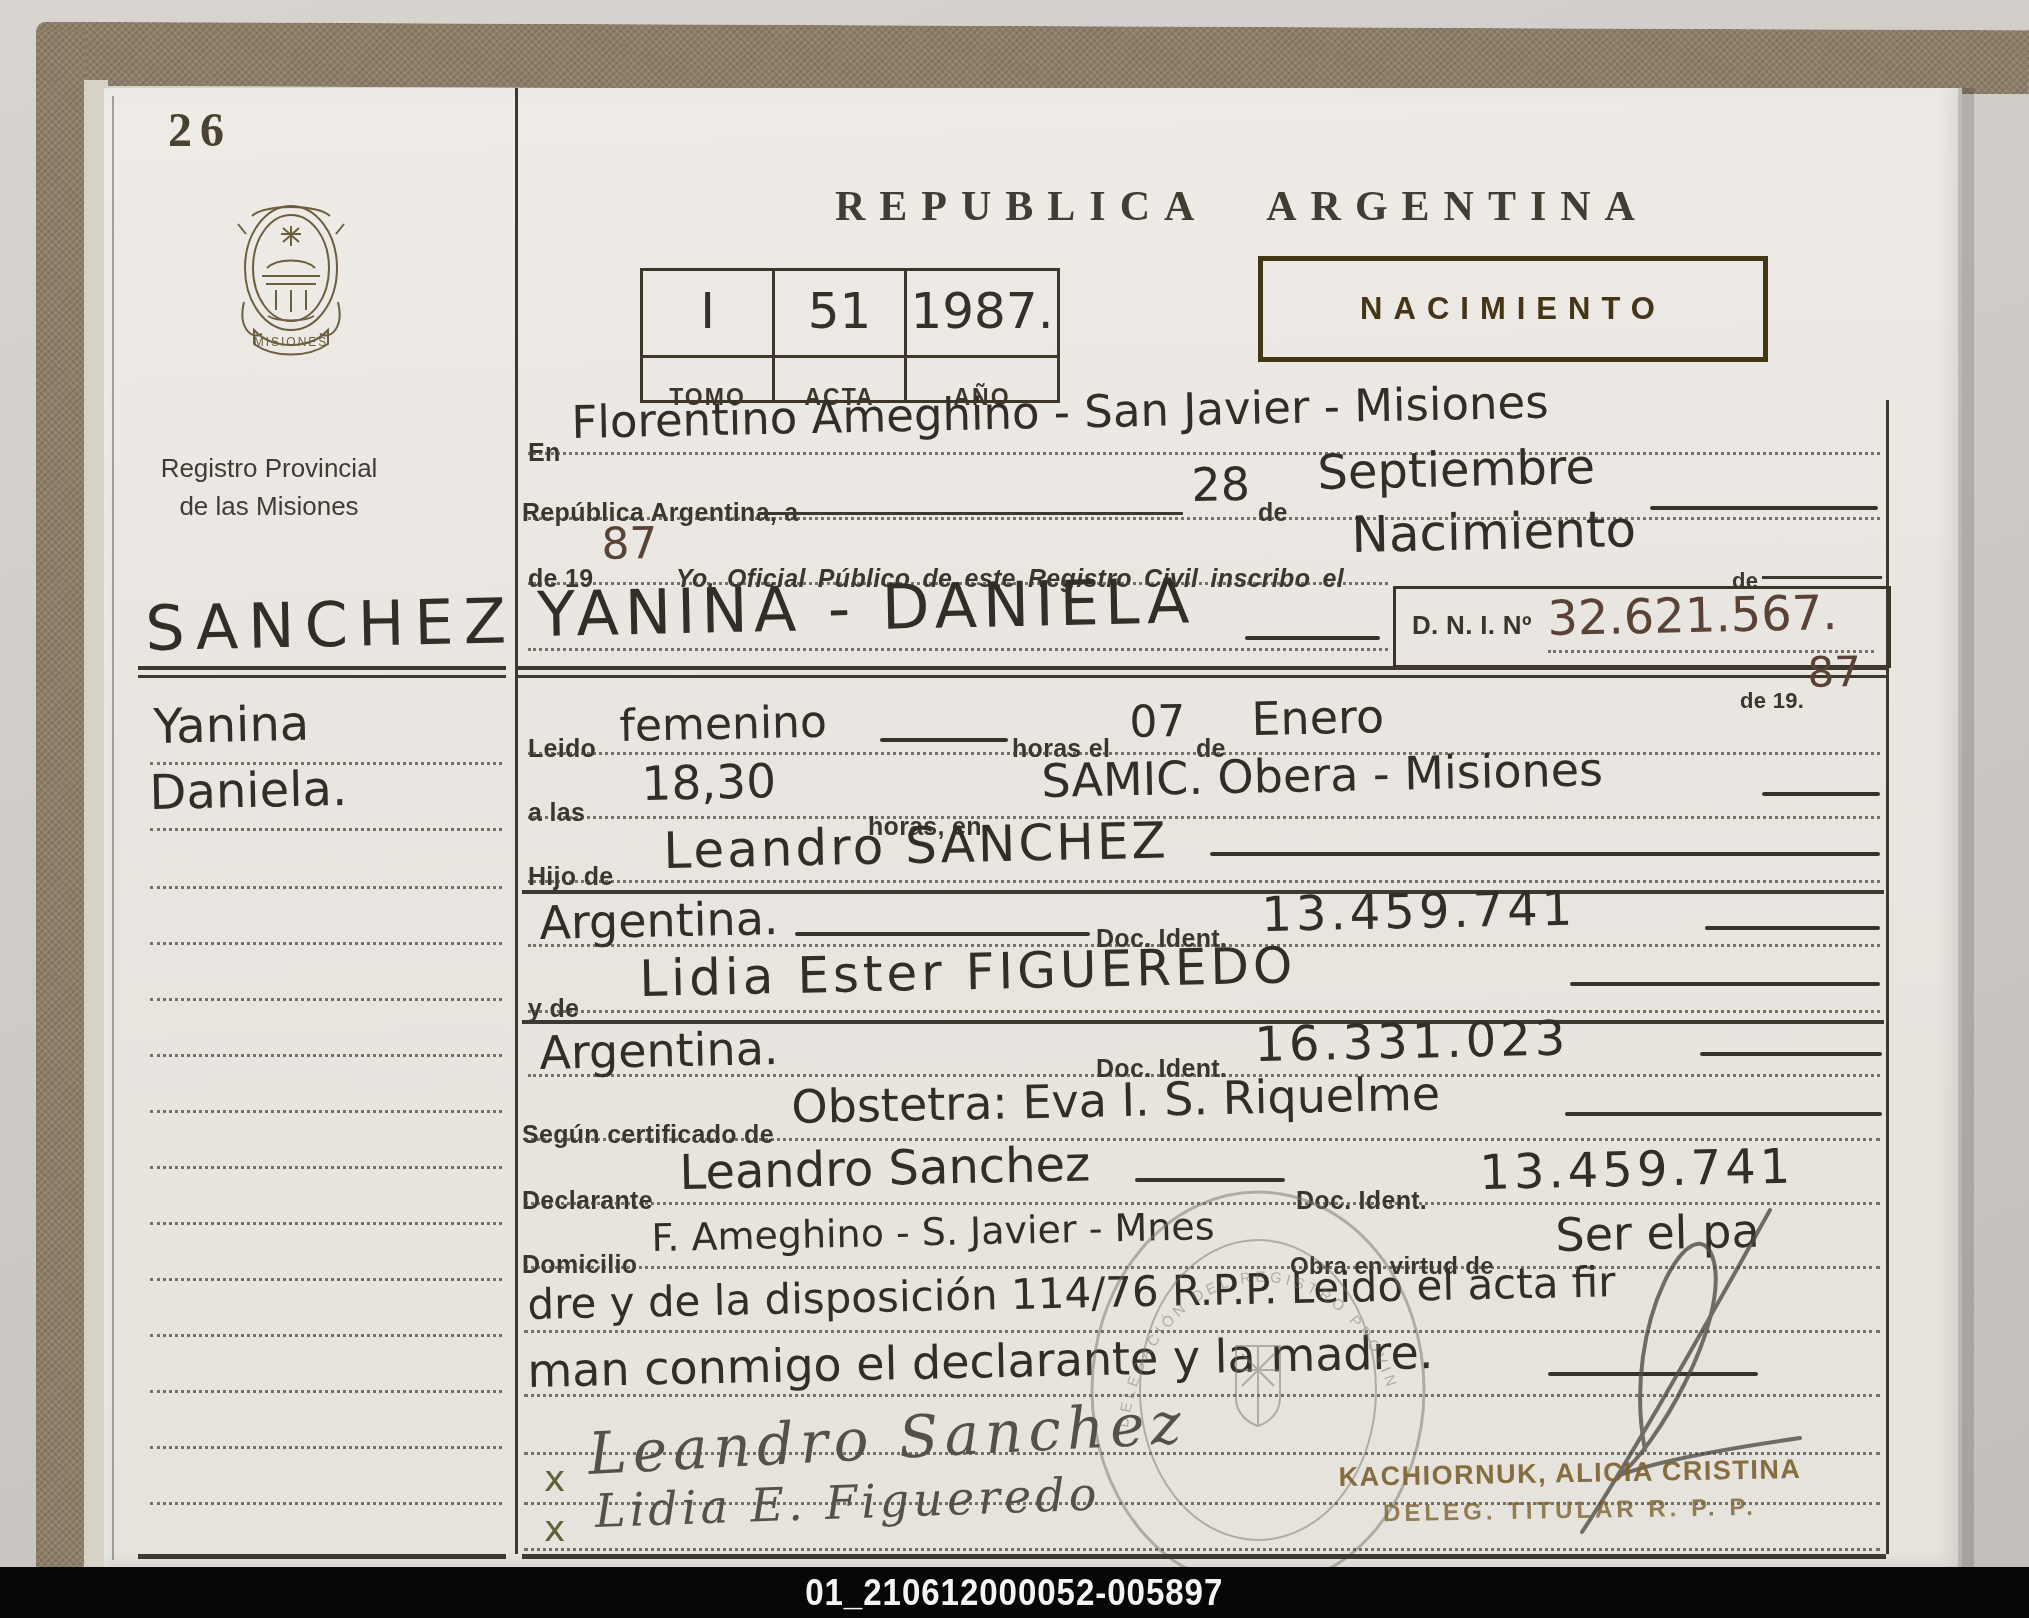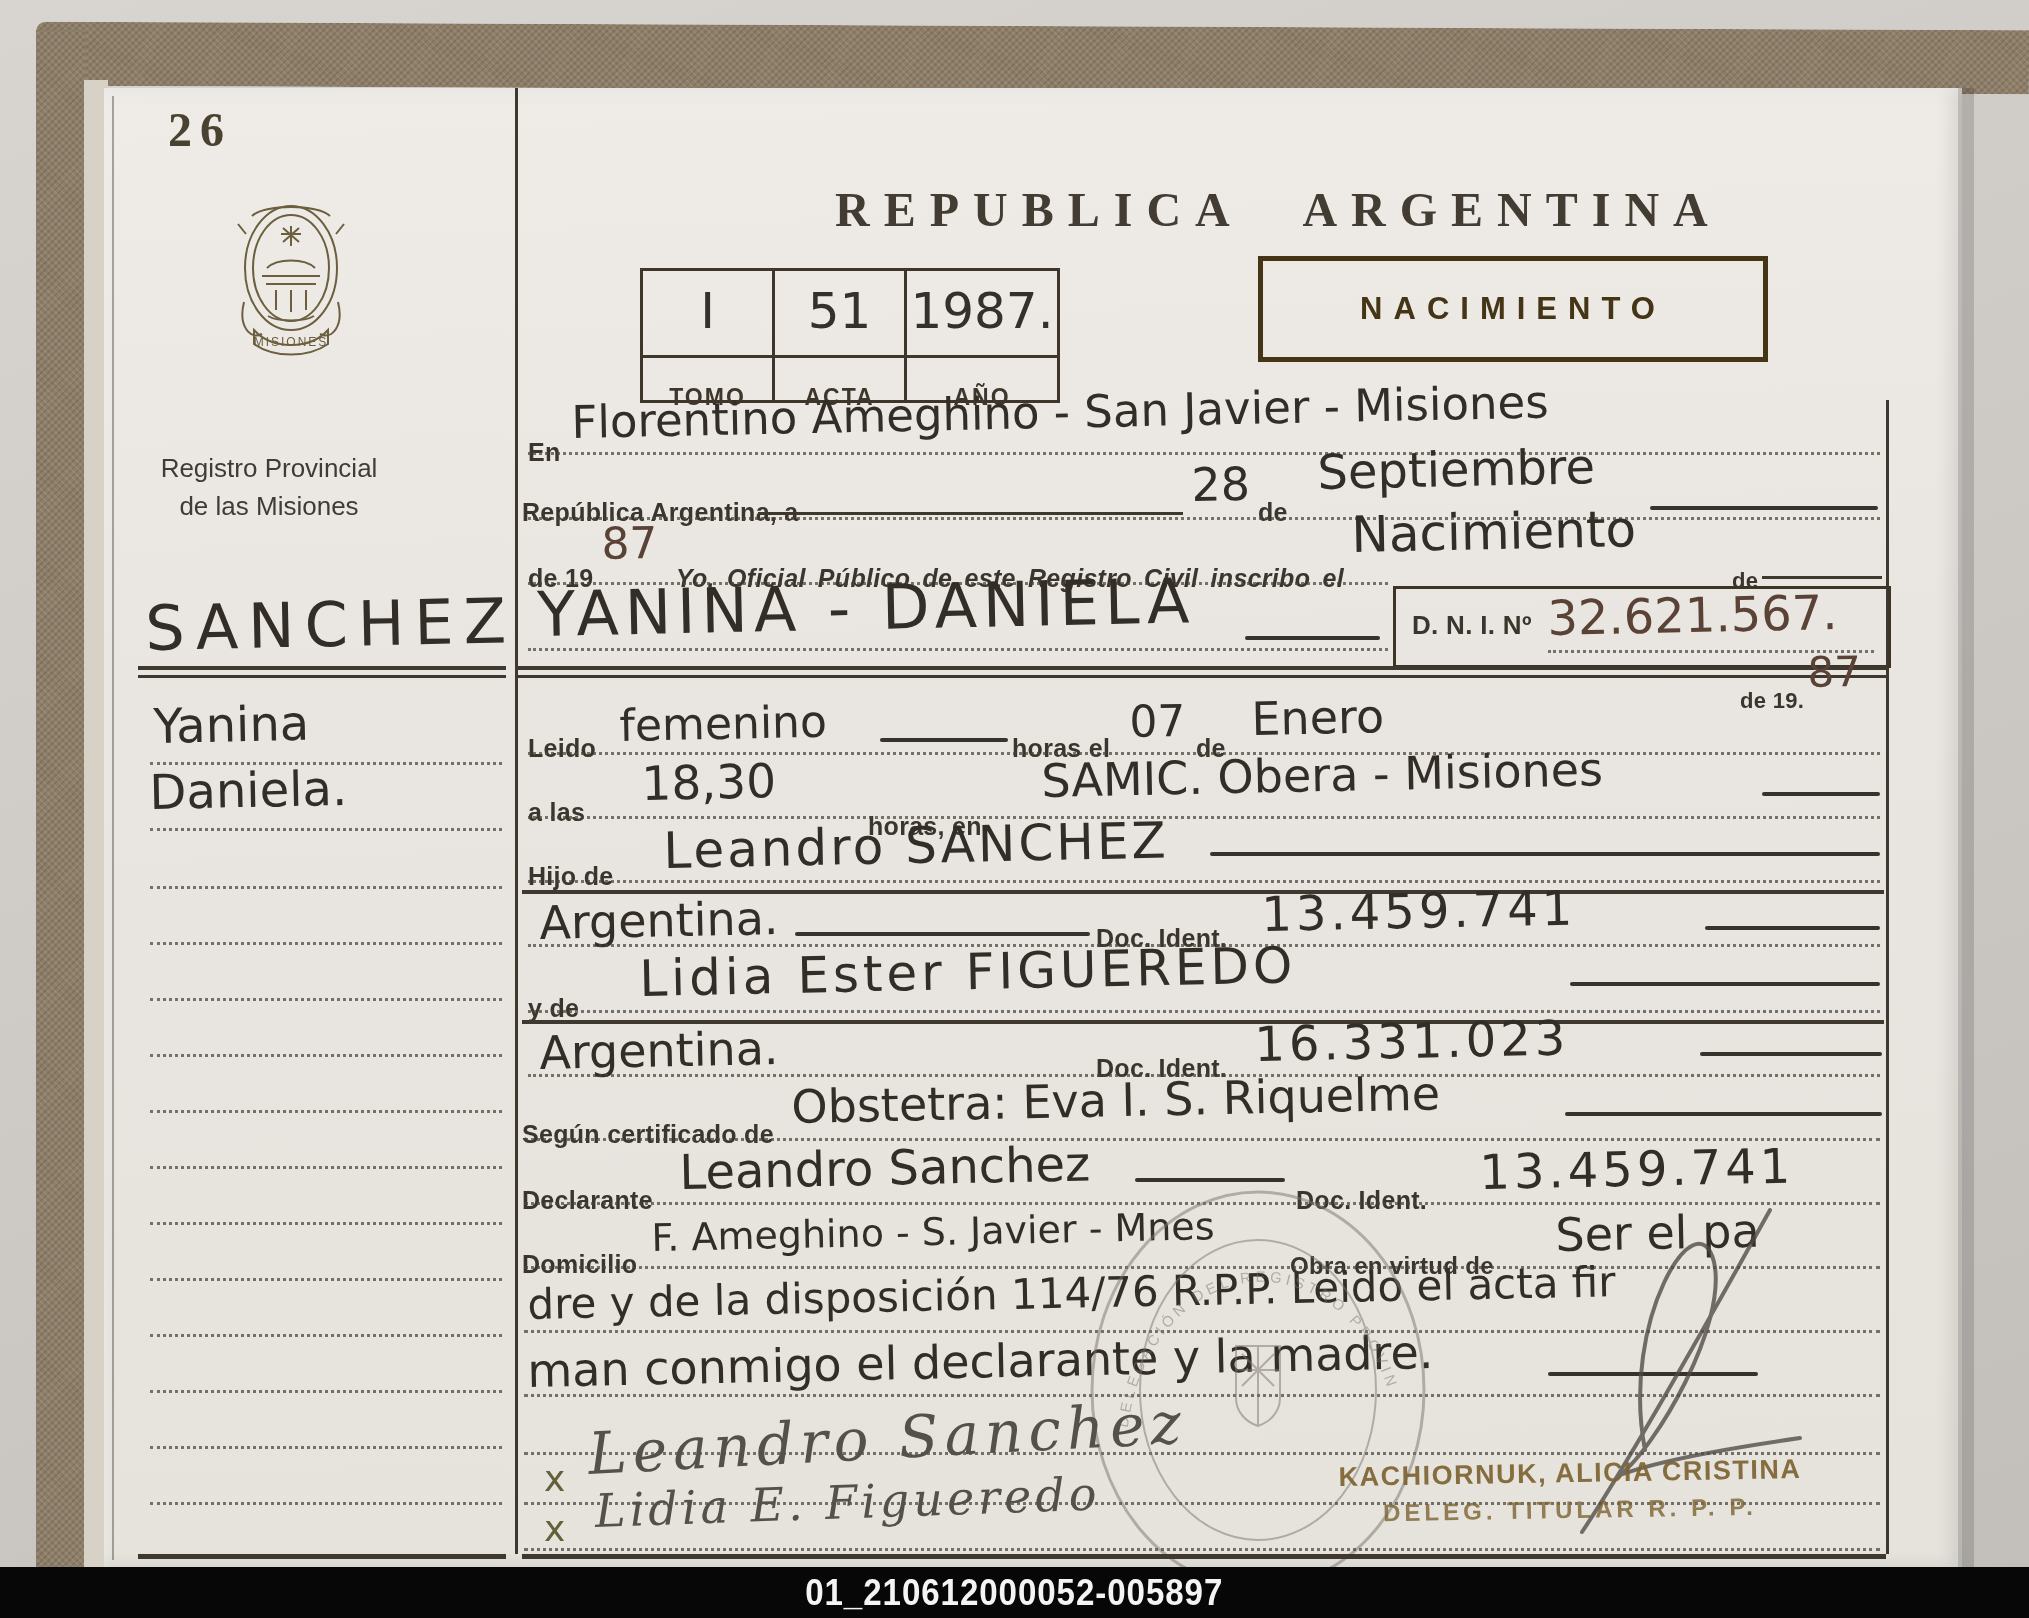--- a/index.html
+++ b/index.html
@@ -19,21 +19,21 @@
   .hwline{background:#37322b;height:4px;border-radius:2px;}
   
   .lbl{font:600 25px "Liberation Sans",sans-serif;color:#3b362d;white-space:nowrap;letter-spacing:.3px;}
   .lbl.sm{font-size:22px;}
   
   .hw{font-family:"DejaVu Sans",sans-serif;color:#322d27;white-space:nowrap;
       transform:rotate(-1.2deg);transform-origin:left bottom;}
   .hw.accent{color:#5a4336;}
   .sig{font-family:"DejaVu Serif",serif;font-style:italic;color:#55504a;}
   .title{font-family:"Liberation Serif",serif;font-weight:600;color:#423c33;
-         font-size:48px;letter-spacing:14px;word-spacing:38px;white-space:nowrap;}
+         font-size:42px;letter-spacing:14px;word-spacing:38px;white-space:nowrap;}
   .pageno{font-family:"Liberation Serif",serif;font-weight:700;color:#4a4230;
           font-size:48px;letter-spacing:8px;}
   .org{width:290px;text-align:center;font:26px/1.45 "Liberation Sans",sans-serif;color:#3f3b35;}
   .actatable{display:grid;grid-template-columns:132px 132px 150px;border:3px solid #3e362a;background:transparent;}
   .actatable .cell{border-right:3px solid #3e362a;text-align:center;}
   .actatable .cell:last-child{border-right:none;}
   .actatable .val{height:84px;border-bottom:3px solid #3e362a;
       font-family:"DejaVu Sans",sans-serif;font-size:50px;color:#35302a;line-height:80px;}
   .actatable .cap{height:24px;font:600 23px/42px "Liberation Sans",sans-serif;color:#3e362a;letter-spacing:2px;margin-top:18px;}
   .nacbox{border:5px solid #453517;color:#453517;text-align:center;

